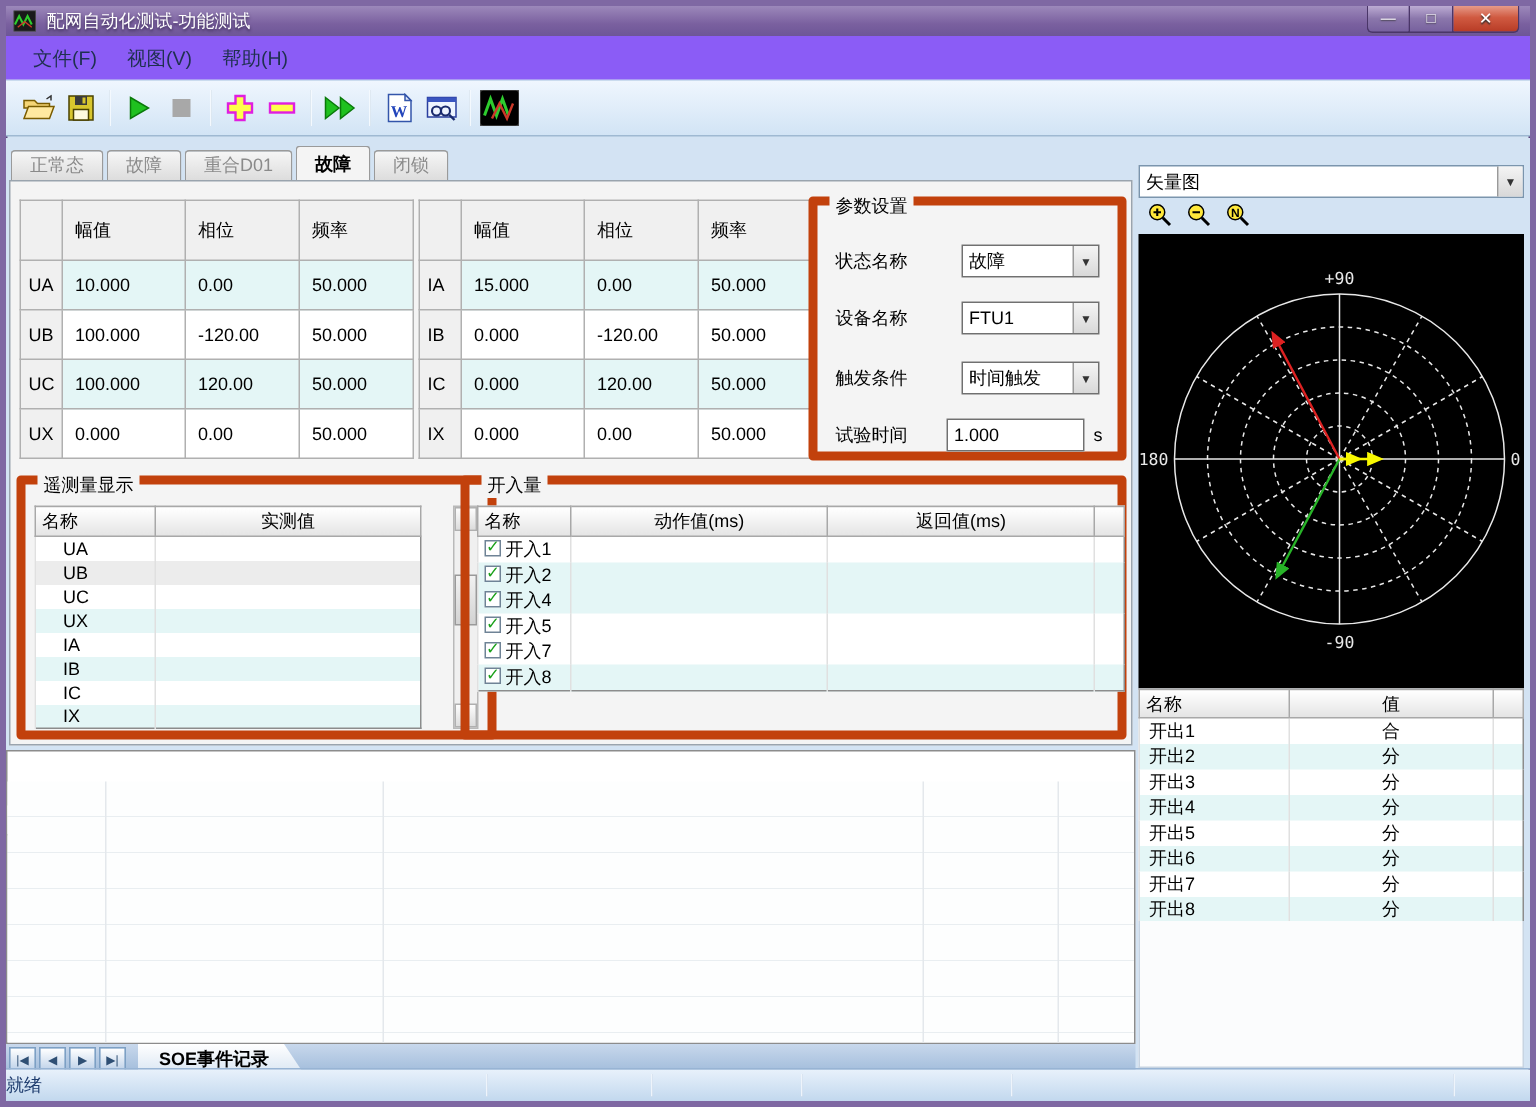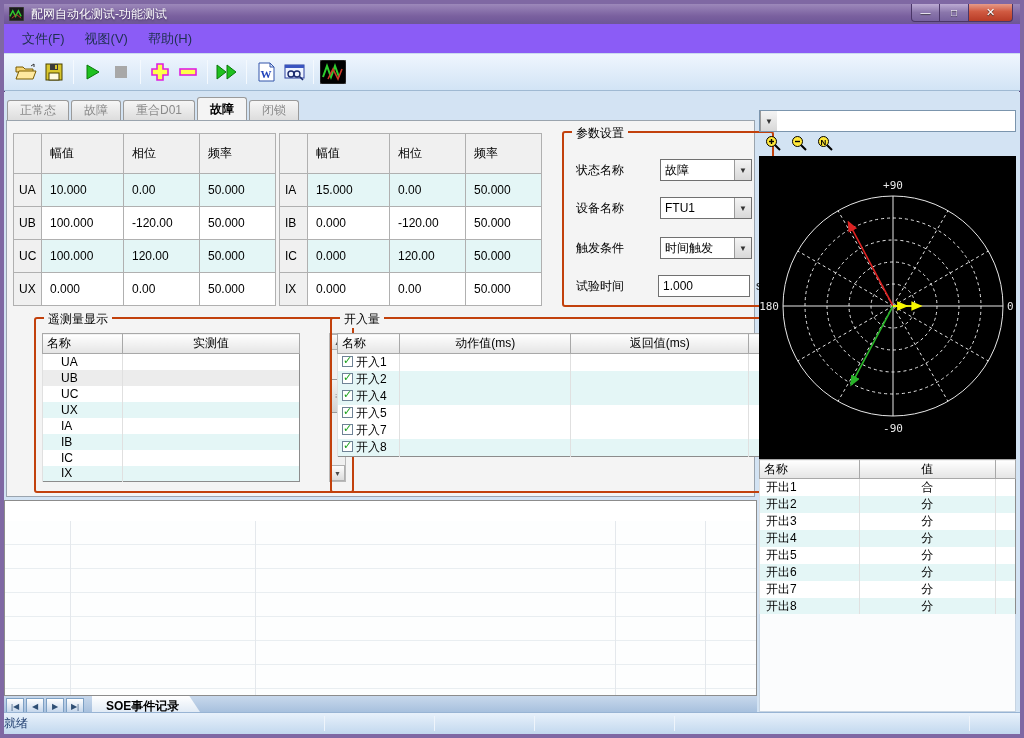--- a/index.html
+++ b/index.html
@@ -53,21 +53,21 @@
   .val-tbl th, .val-tbl td { border:1px solid #b0b0b0; text-align:left; font-weight:normal; padding-left:8px; }
   .val-tbl { border:1px solid #808080; }
   .val-tbl tr.hdr th { height:40px; background:#f0f0f0; }
   .val-tbl tr.r th { background:#f0f0f0; }
   .val-tbl tr.r { height:33px; }
   .val-tbl tr.cyan td { background:#e4f6f6; }
   .c0 { width:28px; padding-left:5px !important; }
   .cA { width:82px; } .cB { width:76px; } .cC { width:76px; }
 
   
-  .group { position:absolute; border:2px solid #c2410c; border-radius:3px;margin-left:23px; }
+  .group { position:absolute; border:6px solid #c2410c; border-radius:3px; }
   .group > .gtitle { position:absolute; top:-8px; left:8px; background:#f4f4f4; padding:0 4px; font-size:12px; }
 
   .fieldrow { position:absolute; left:12px; right:10px; height:22px; display:flex; align-items:center; }
   .flabel { font-size:12px; width:84px; }
   .selbox { width:92px; height:22px; border:1px solid #707070; background:#fff; display:flex; align-items:center; position:relative; }
   .selbox .seltext { font-size:12px; padding-left:4px; flex:1; }
   .drop { width:17px; height:100%; border-left:1px solid #9a9a9a; background:linear-gradient(#f4f4f4,#d8d8d8);
           display:flex; align-items:center; justify-content:center; font-size:8px; color:#333; }
   .txtinput { width:92px; height:22px; border:1px solid #707070; font-size:12px; padding-left:4px;
               font-family:"Liberation Sans","DejaVu Sans",sans-serif; }
@@ -458,20 +458,21 @@
 
     <div class="soebar">
       <div class="navbtn">|◀</div>
       <div class="navbtn">◀</div>
       <div class="navbtn">▶</div>
       <div class="navbtn">▶|</div>
       <div class="soetab">SOE事件记录</div>
     </div>
 
     <div class="rsel">
+      <span class="seltext" style="font-size:12px; padding-left:4px; flex:1;">矢量图</span>
       <span class="drop">▼</span>
     </div>
 
     <div class="rzoom">
       <svg width="17" height="17" viewBox="0 0 17 17">
         <circle cx="6.5" cy="6.5" r="5" fill="#ffe83a" stroke="#000"></circle>
         <line x1="4" y1="6.5" x2="9" y2="6.5" stroke="#000" stroke-width="1.4"></line>
         <line x1="6.5" y1="4" x2="6.5" y2="9" stroke="#000" stroke-width="1.4"></line>
         <line x1="10.2" y1="10.2" x2="15" y2="15" stroke="#000" stroke-width="2"></line>
       </svg>

